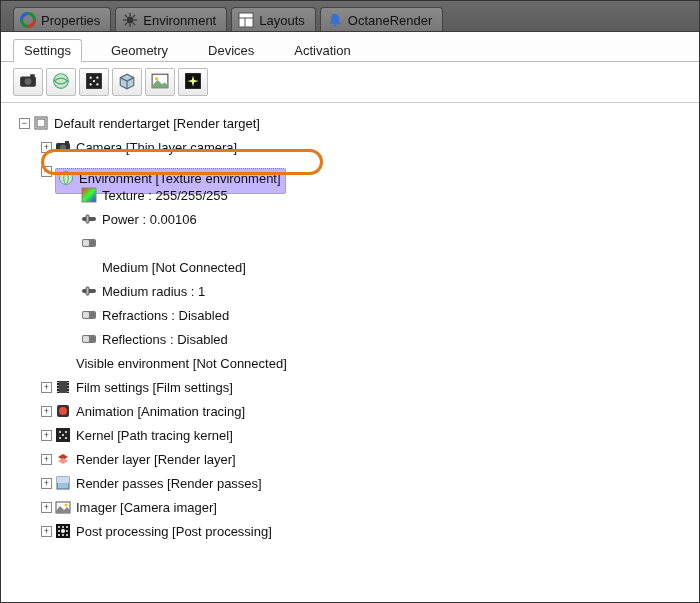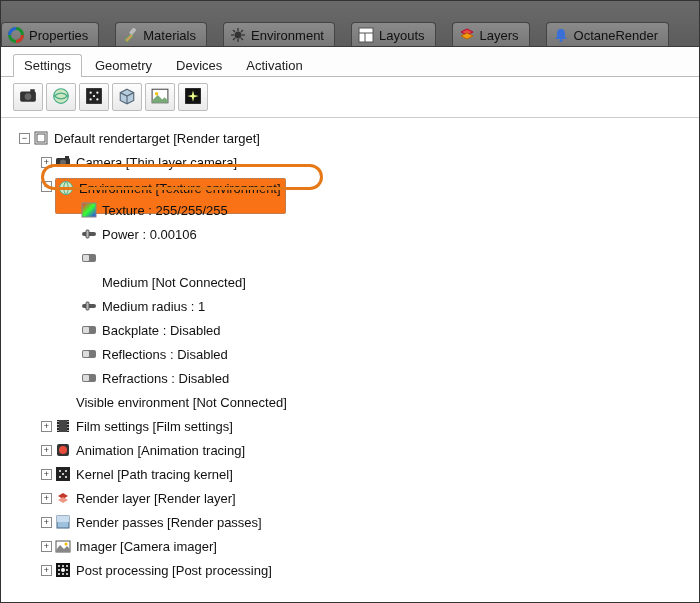--- a/index.html
+++ b/index.html
@@ -11,25 +11,25 @@
     font-size: 13px;
     color: #111;
     background: #fff;
     overflow: hidden;
     border: 1px solid #333;
   }
   
   .topbar {
     display: flex;
     align-items: flex-end;
-    height: 46px;
-    padding: 2px 4px 0 0;
+    height: 31px;
+    padding: 2px 4px 0 12px;
     background: linear-gradient(#6a6a6a,#5c5c5c);
     border-bottom: 1px solid #3a3a3a;
-    gap: 16px;
+    gap: 4px;
   }
   .toptab {
     display: flex;
     align-items: center;
     gap: 5px;
     padding: 4px 10px 3px 6px;
     background: linear-gradient(#8a8a8a,#777);
     border: 1px solid #444;
     border-bottom: none;
     border-radius: 4px 4px 0 0;
@@ -45,21 +45,21 @@
     display: flex;
     align-items: flex-end;
     padding: 6px 10px 0 12px;
     background: #fdfdfd;
     border-bottom: 1px solid #bbb;
     height: 30px;
     gap: 0;
   }
   .subtab {
     padding: 3px 10px 4px 10px;
-    margin-right: 2px;
+    margin-right: 18px;
     border: 1px solid transparent;
     border-bottom: none;
     color: #222;
     cursor: pointer;
     position: relative;
     top: 1px;
     background: transparent;
   }
   .subtab.active {
     border-color: #bbb;
@@ -116,23 +116,23 @@
   .nicon {
     width: 16px; height: 16px;
     margin-right: 5px;
     display: inline-flex; align-items:center; justify-content:center;
     flex: 0 0 auto;
   }
   .nicon svg { width:16px; height:16px; display:block; }
   .lbl { }
   .selwrap {
     display:inline-flex; align-items:center;
-    background:#f97316;
+    background:#c4b5fd;
     border:1px dotted #888;
-    padding: 1px 4px 17px 2px;
+    padding: 1px 4px 7px 2px;
     border-radius:2px;
     margin-top:20px;
   }
   .highlight-ring {
     position:absolute;
     border: 3px solid #e77817;
     border-radius: 14px;
     pointer-events:none;
   }
   
@@ -288,48 +288,32 @@
       <span class="ticon">
         <svg viewBox="0 0 16 16">
           <use href="#i-properties"></use>
         </svg>
       </span>
       <span>Properties</span>
     </div>
   <div class="toptab">
       <span class="ticon">
         <svg viewBox="0 0 16 16">
-          <use href="#i-brush"></use>
-        </svg>
-      </span>
-      <span>Materials</span>
+          <use href="#i-octane"></use>
+        </svg>
+      </span>
+      <span>Environment</span>
     </div>
   <div class="toptab">
       <span class="ticon">
         <svg viewBox="0 0 16 16">
-          <use href="#i-octane"></use>
-        </svg>
-      </span>
-      <span>Environment</span>
-    </div>
-  <div class="toptab">
-      <span class="ticon">
-        <svg viewBox="0 0 16 16">
           <use href="#i-layouts"></use>
         </svg>
       </span>
       <span>Layouts</span>
-    </div>
-  <div class="toptab">
-      <span class="ticon">
-        <svg viewBox="0 0 16 16">
-          <use href="#i-layers"></use>
-        </svg>
-      </span>
-      <span>Layers</span>
     </div>
   <div class="toptab">
       <span class="ticon">
         <svg viewBox="0 0 16 16">
           <use href="#i-bell"></use>
         </svg>
       </span>
       <span>OctaneRender</span>
     </div>
 </div>
@@ -457,41 +441,31 @@
     <span class="lbl">Medium radius : 1</span>
   </div>
   <div class="row">
     <span class="ind" style="width:58px"></span>
       <span class="noexp"></span>
     <span class="nicon">
         <svg viewBox="0 0 16 16">
           <use href="#i-toggle"></use>
         </svg>
       </span>
-    <span class="lbl">Backplate : Disabled</span>
+    <span class="lbl">Refractions : Disabled</span>
   </div>
   <div class="row">
     <span class="ind" style="width:58px"></span>
       <span class="noexp"></span>
     <span class="nicon">
         <svg viewBox="0 0 16 16">
           <use href="#i-toggle"></use>
         </svg>
       </span>
     <span class="lbl">Reflections : Disabled</span>
-  </div>
-  <div class="row">
-    <span class="ind" style="width:58px"></span>
-      <span class="noexp"></span>
-    <span class="nicon">
-        <svg viewBox="0 0 16 16">
-          <use href="#i-toggle"></use>
-        </svg>
-      </span>
-    <span class="lbl">Refractions : Disabled</span>
   </div>
 
   <div class="row">
     <span class="ind" style="width:32px"></span>
       <span class="noexp"></span>
     <span class="nicon"></span>
     <span class="lbl">Visible environment  [Not Connected]</span>
   </div>
 
   <div class="row">

